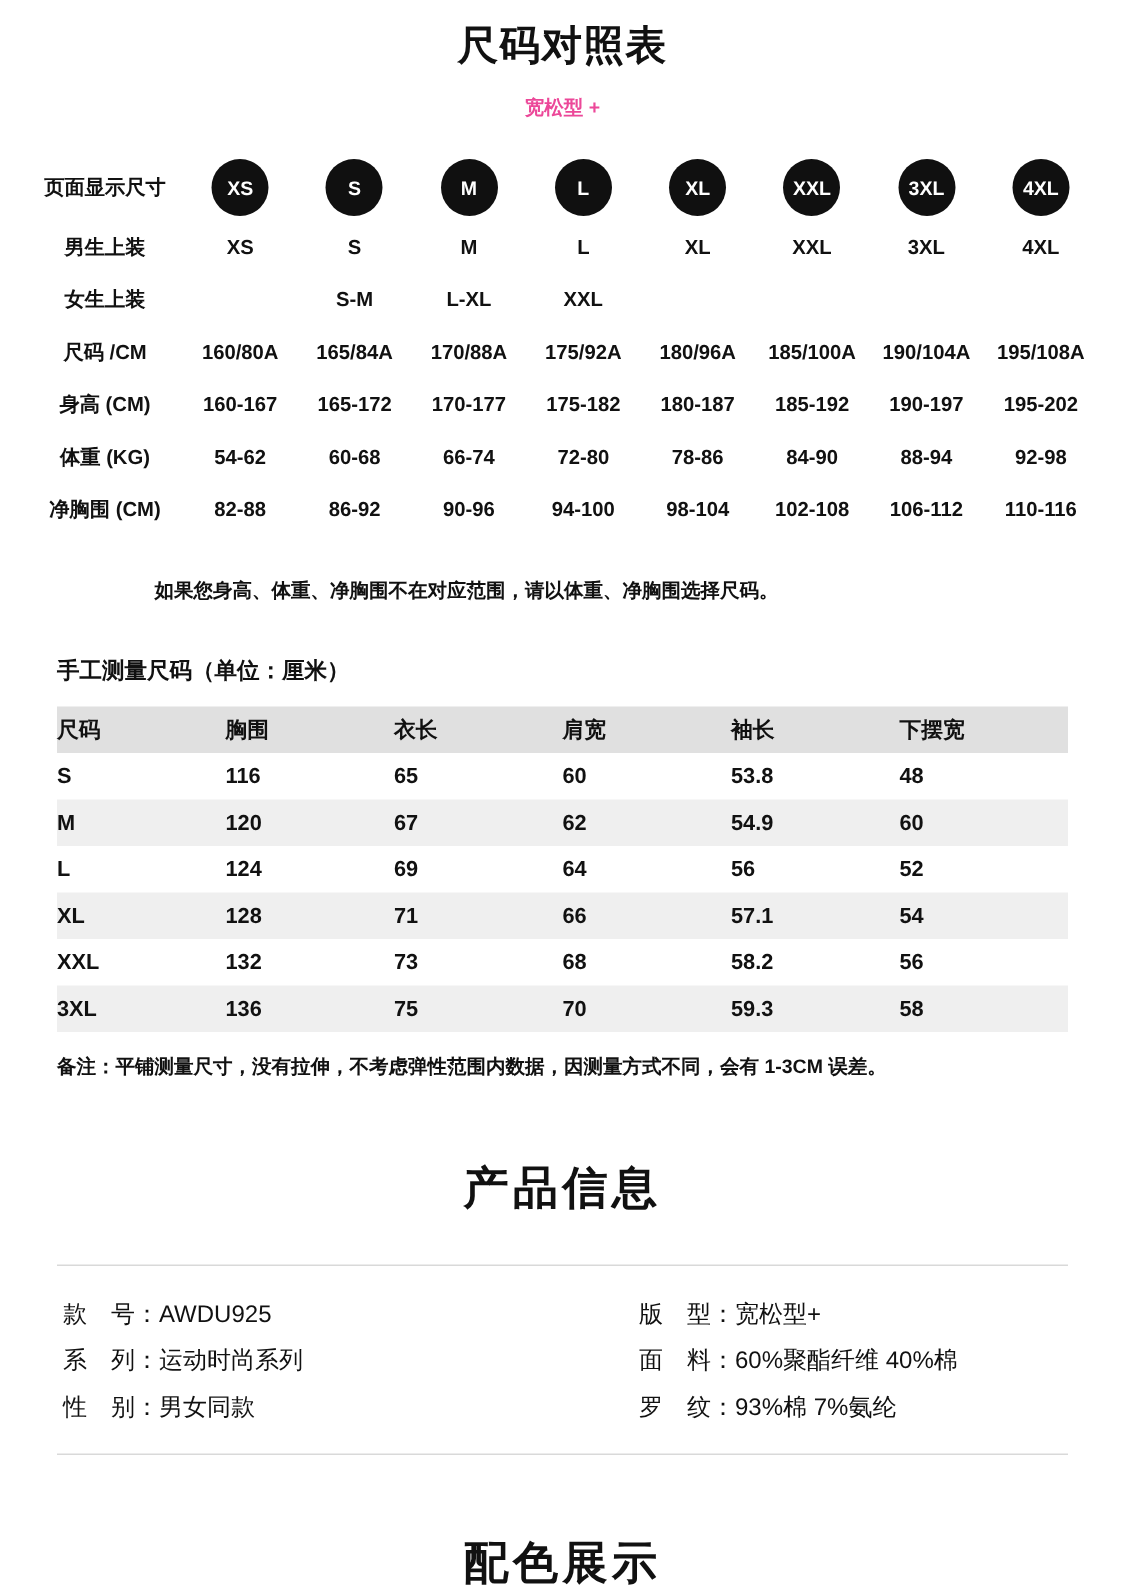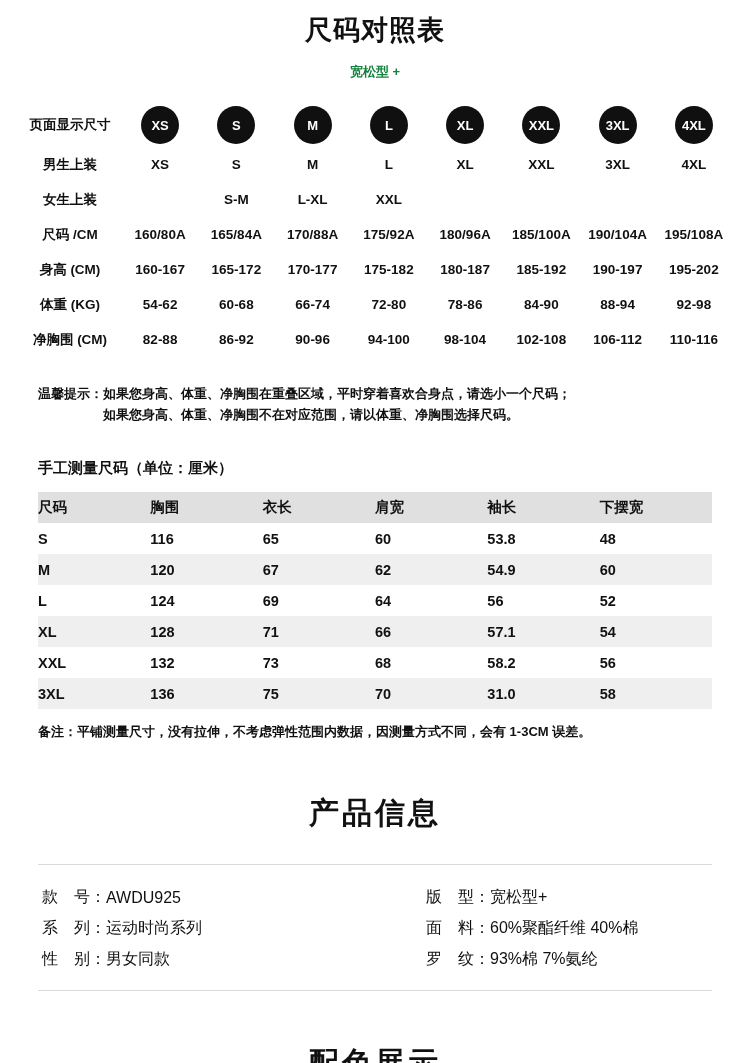--- a/index.html
+++ b/index.html
@@ -8,21 +8,21 @@
     --table_alt_bg:#efefef;
     --divider:#d9d9d9;
     --text:#111111;
   }
   *{box-sizing:border-box;}
   body{margin:0;background:#ffffff;color:var(--text);
        font-family:"Liberation Sans","DejaVu Sans",sans-serif;}
   .page{width:750px;min-height:1063px;background:#fff;overflow:hidden;}
 
   .main-title{text-align:center;font-size:27px;font-weight:bold;padding-top:12px;letter-spacing:1px;}
-  .subtitle{text-align:center;font-size:13px;font-weight:600;color:#15803d;margin-top:15px;}
+  .subtitle{text-align:center;font-size:13px;font-weight:600;color:#ec4899;margin-top:15px;}
 
   
   .chart{margin-top:22px;padding:0 18px;}
   .chart-row{display:flex;align-items:center;height:35px;}
   .chart-row.circles{height:44px;}
   .chart-label{flex:0 0 104px;text-align:center;font-weight:bold;font-size:13.5px;}
   .chart-cell{flex:1;text-align:center;font-weight:bold;font-size:13.5px;white-space:nowrap;}
   .size-circle{display:inline-flex;width:38px;height:38px;border-radius:50%;
                background:var(--badge_bg);color:#fff;align-items:center;justify-content:center;
                font-weight:bold;font-size:13px;}
@@ -143,21 +143,20 @@
       <div class="chart-cell">94-100</div>
       <div class="chart-cell">98-104</div>
       <div class="chart-cell">102-108</div>
       <div class="chart-cell">106-112</div>
       <div class="chart-cell">110-116</div>
     </div>
 
   </div>
 
   <div class="tips">
-    <div class="line1">温馨提示：如果您身高、体重、净胸围在重叠区域，平时穿着喜欢合身点，请选小一个尺码；</div>
     <div class="line2">如果您身高、体重、净胸围不在对应范围，请以体重、净胸围选择尺码。</div>
   </div>
 
   <div class="measure-title">手工测量尺码（单位：厘米）</div>
 
   <div class="mtable">
     <div class="mtable-row header">
       <div class="mcell">尺码</div>
       <div class="mcell">胸围</div>
       <div class="mcell">衣长</div>
@@ -203,21 +202,21 @@
       <div class="mcell">73</div>
       <div class="mcell">68</div>
       <div class="mcell">58.2</div>
       <div class="mcell">56</div>
     </div>
     <div class="mtable-row alt">
       <div class="mcell">3XL</div>
       <div class="mcell">136</div>
       <div class="mcell">75</div>
       <div class="mcell">70</div>
-      <div class="mcell">31.0</div>
+      <div class="mcell">59.3</div>
       <div class="mcell">58</div>
     </div>
   </div>
 
   <div class="note">备注：平铺测量尺寸，没有拉伸，不考虑弹性范围内数据，因测量方式不同，会有 1-3CM 误差。</div>
 
   <div class="section-title product">产品信息</div>
   <div class="hr top"></div>
 
   <div class="info-grid">

